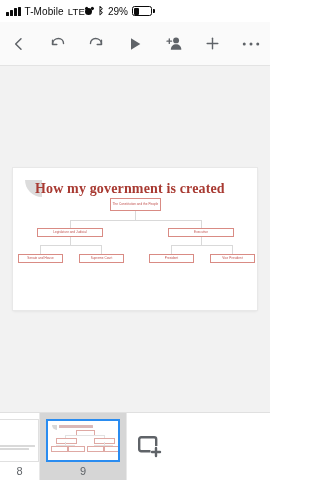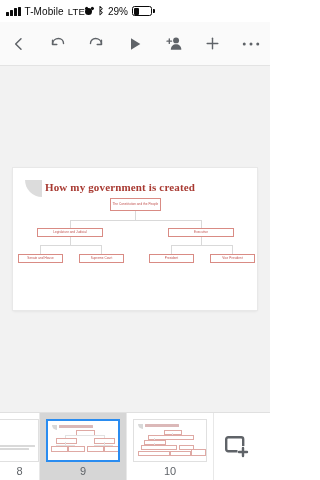--- a/index.html
+++ b/index.html
@@ -81,23 +81,23 @@
     box-shadow:0 0 0 1px #e8e8e8, 0 1px 3px rgba(0,0,0,0.10);
   }
   .deco{
     position:absolute;left:12px;top:12px;width:17px;height:17px;
     background:#d6d6d6;
     border-radius:0 0 0 100%;
     transform:rotate(0deg);
     opacity:0.85;
   }
   .slide-title{
-    position:absolute;left:32px;top:13px;
+    position:absolute;left:22px;top:13px;
     font-family:"Liberation Serif", serif;
-    font-size:11px;font-weight:bold;color:#a83a32;letter-spacing:0.15px;
+    font-size:14px;font-weight:bold;color:#a83a32;letter-spacing:0.15px;
     white-space:nowrap;
   }
 
   
   .chart{position:absolute;left:0;top:30px;width:244px;height:110px;}
   .node{
     position:absolute;box-sizing:border-box;
     border:1px solid #d98b84;
     background:#ffffff;
     color:#c0504d;
@@ -298,38 +298,20 @@
         <div class="mini-line" style="left:8px;top:24px;width:19px;height:0.8px;"></div>
         <div class="mini-line" style="left:46px;top:24px;width:19px;height:0.8px;"></div>
         <div class="mini-box" style="left:3px;top:25px;width:15px;height:4px;"></div>
         <div class="mini-box" style="left:20px;top:25px;width:15px;height:4px;"></div>
         <div class="mini-box" style="left:39px;top:25px;width:15px;height:4px;"></div>
         <div class="mini-box" style="left:56px;top:25px;width:15px;height:4px;"></div>
       </div>
       <div class="thumb-num">9</div>
     </div>
 
-    <div class="thumb-cell" style="width:87px;">
-      <div class="thumb">
-        <div class="mini-deco"></div>
-        <div class="mini-title"></div>
-        <div class="mini-box" style="left:30px;top:10px;width:16px;height:3.4px;"></div>
-        <div class="mini-box" style="left:14px;top:15px;width:44px;height:3.4px;"></div>
-        <div class="mini-box" style="left:10px;top:20px;width:20px;height:3.4px;"></div>
-        <div class="mini-box" style="left:7px;top:25px;width:34px;height:3.4px;"></div>
-        <div class="mini-box" style="left:45px;top:25px;width:13px;height:3.4px;"></div>
-        <div class="mini-box" style="left:4px;top:31px;width:30px;height:3.4px;"></div>
-        <div class="mini-box" style="left:36px;top:31px;width:19px;height:3.4px;"></div>
-        <div class="mini-box" style="left:57px;top:29px;width:13px;height:5px;"></div>
-        <div class="mini-line" style="left:38px;top:13.4px;width:0.8px;height:1.6px;"></div>
-        <div class="mini-line" style="left:20px;top:18.4px;width:0.8px;height:1.6px;"></div>
-        <div class="mini-line" style="left:20px;top:23.4px;width:0.8px;height:1.6px;"></div>
-      </div>
-      <div class="thumb-num">10</div>
-    </div>
 
 
     <div class="add-cell">
       <span class="add-icon">
         <svg width="24" height="22" viewBox="0 0 24 22" fill="none">
           <rect x="1.2" y="1.2" width="17" height="14" rx="2" stroke="#5f6368" stroke-width="2.4"></rect>
           <rect x="12.5" y="10" width="11" height="11" rx="1" fill="#ffffff"></rect>
           <line x1="18" y1="12" x2="18" y2="20" stroke="#5f6368" stroke-width="2.4" stroke-linecap="round"></line>
           <line x1="14" y1="16" x2="22" y2="16" stroke="#5f6368" stroke-width="2.4" stroke-linecap="round"></line>
         </svg>

